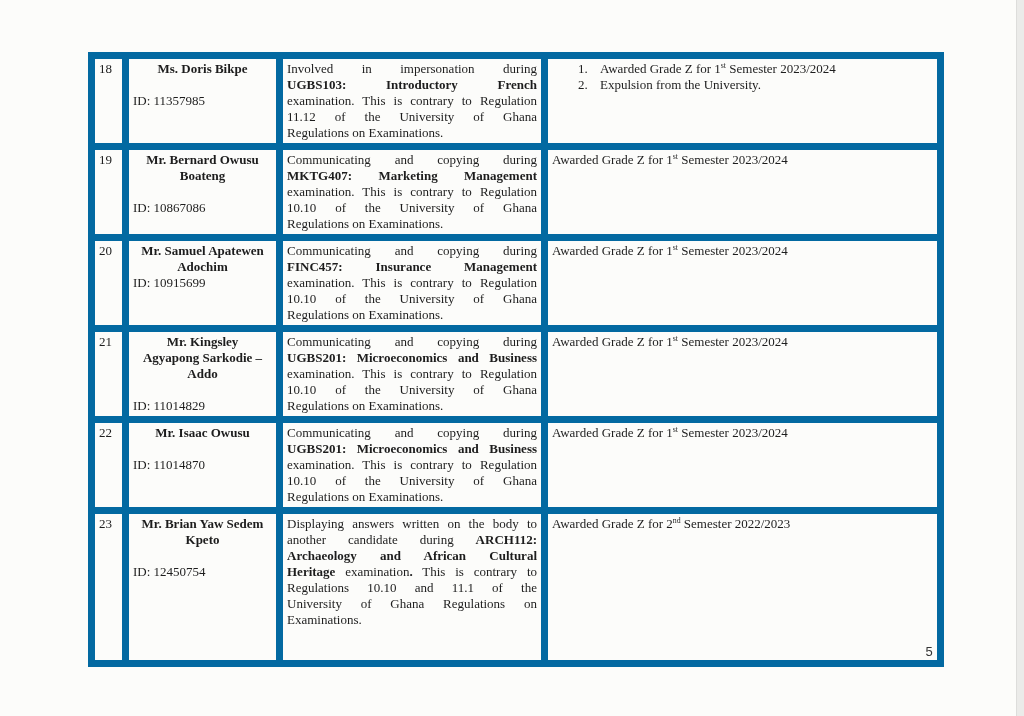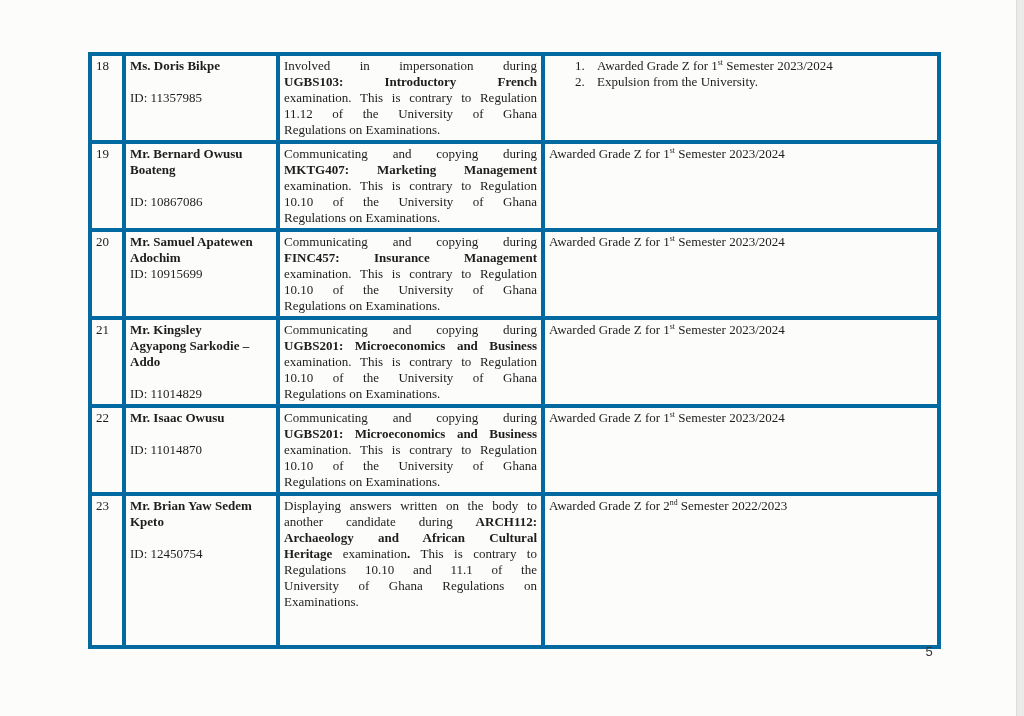--- a/index.html
+++ b/index.html
@@ -17,33 +17,33 @@
     background: #ebebe9;
     border-left: 1px solid #dddddb;
   }
   table.cases {
     position: absolute; left: 88px; top: 52px;
     width: 849px;
     border-collapse: collapse;
     table-layout: fixed;
   }
   table.cases td {
-    border: 4px solid #0369a1;
+    border: 7px solid #0369a1;
     vertical-align: top;
     font-size: 13px;
     line-height: 16px;
     padding: 2px 4px;
     overflow: hidden;
   }
   col.c-no   { width: 34px; }
   col.c-name { width: 154px; }
   col.c-off  { width: 265px; }
   col.c-sanc { width: 396px; }
   td.td-no { padding-left: 8px; }
-  .name { font-weight: bold; }
+  .name { font-weight: bold; text-align: center; }
   .gap { height: 16px; }
   td.td-off { padding-left: 4px; padding-right: 4px; }
   .jline {
     text-align: justify;
     text-align-last: justify;
     white-space: nowrap;
     overflow: hidden;
   }
   .jline.lastline { text-align-last: left; }
   .b { font-weight: bold; }

